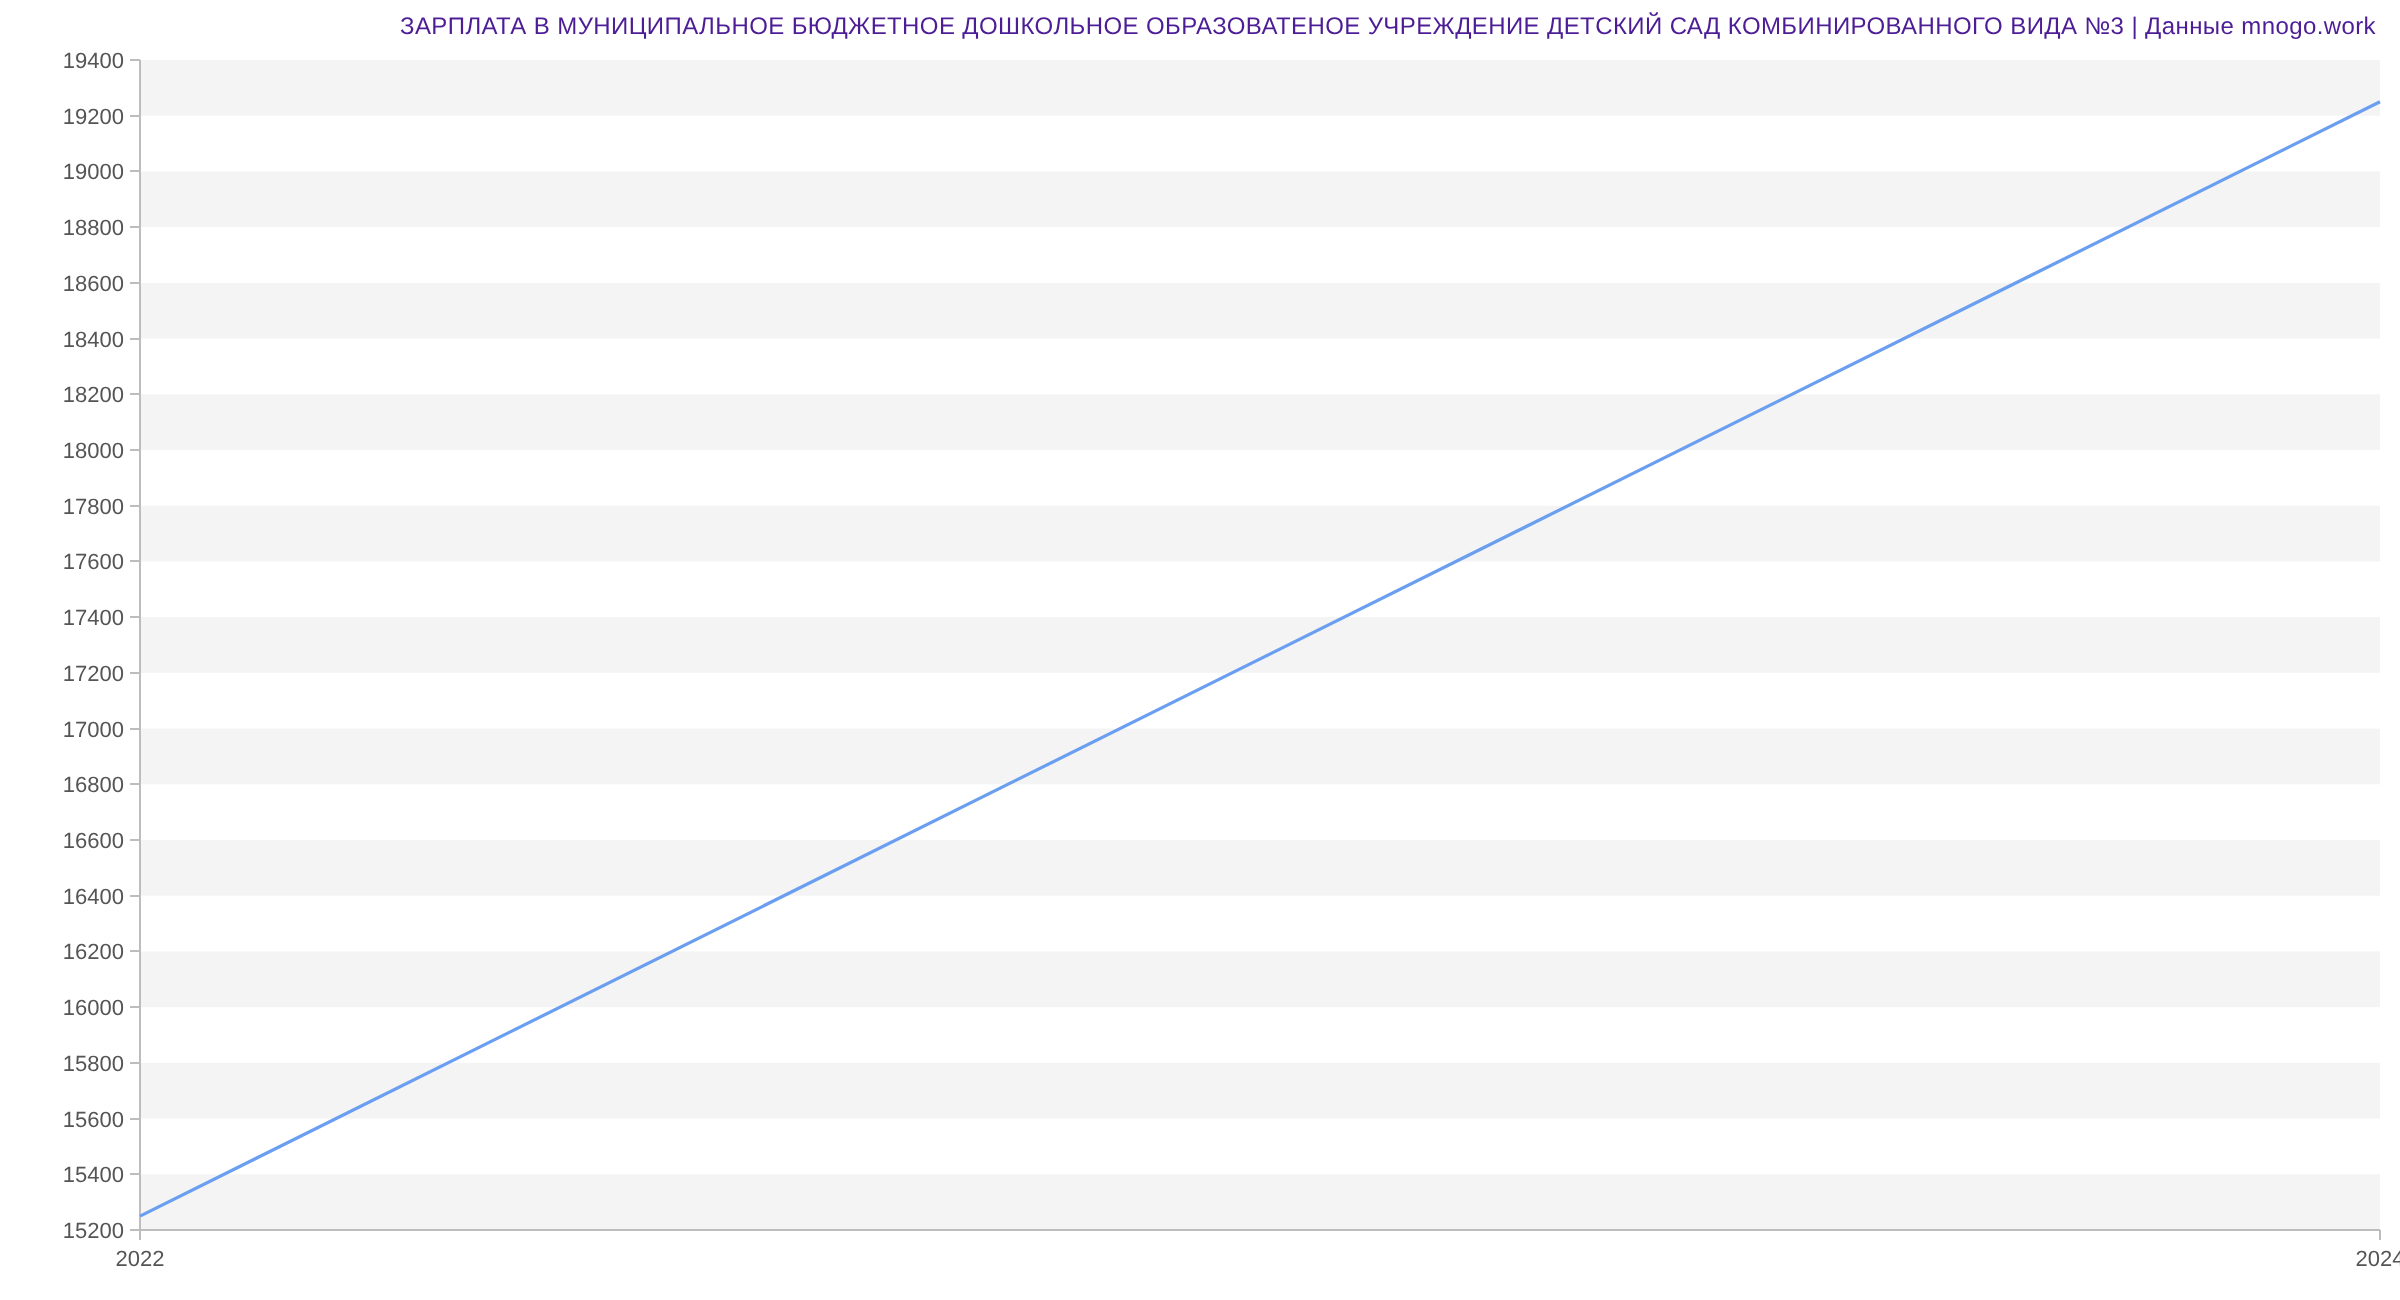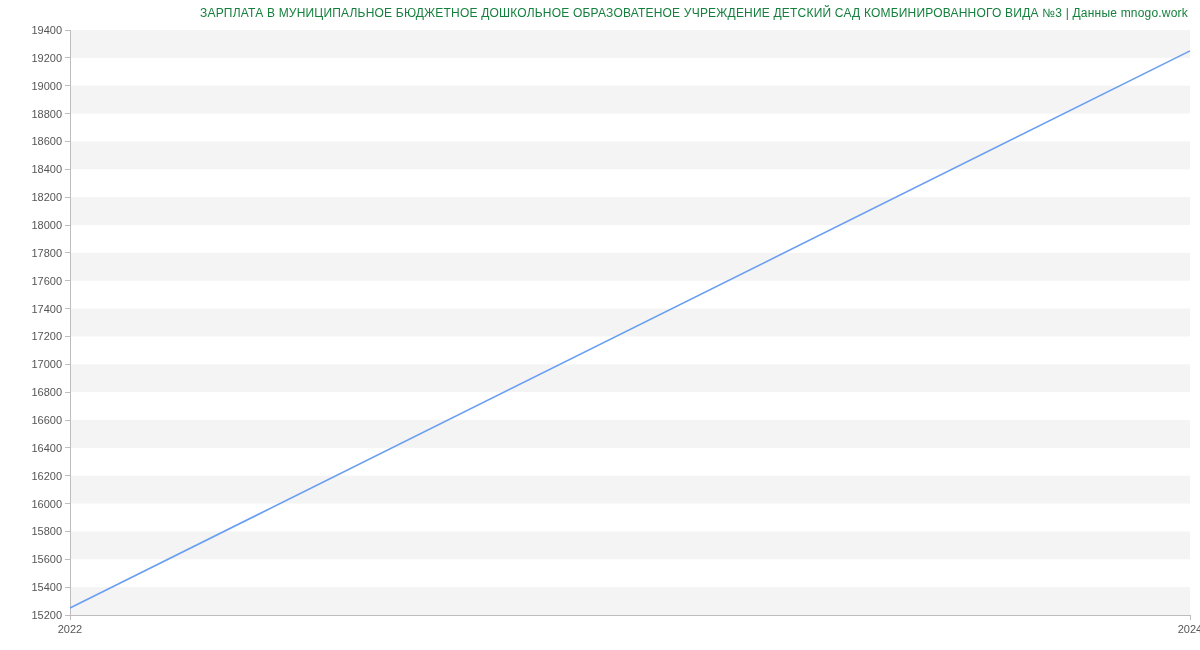--- a/index.html
+++ b/index.html
@@ -17,21 +17,21 @@
     width: 1200px;
     height: 650px;
     box-sizing: border-box;
   }
   .title {
     position: absolute;
     top: 6px;
     right: 12px;
     text-align: left;
     font-size: 12px;
-    color: #15803d;
+    color: #4c1d95;
     letter-spacing: 0.2px;
   }
   svg {
     position: absolute;
     top: 0;
     left: 0;
   }
   .y-tick-label {
     font-size: 11px;
     fill: #555;

